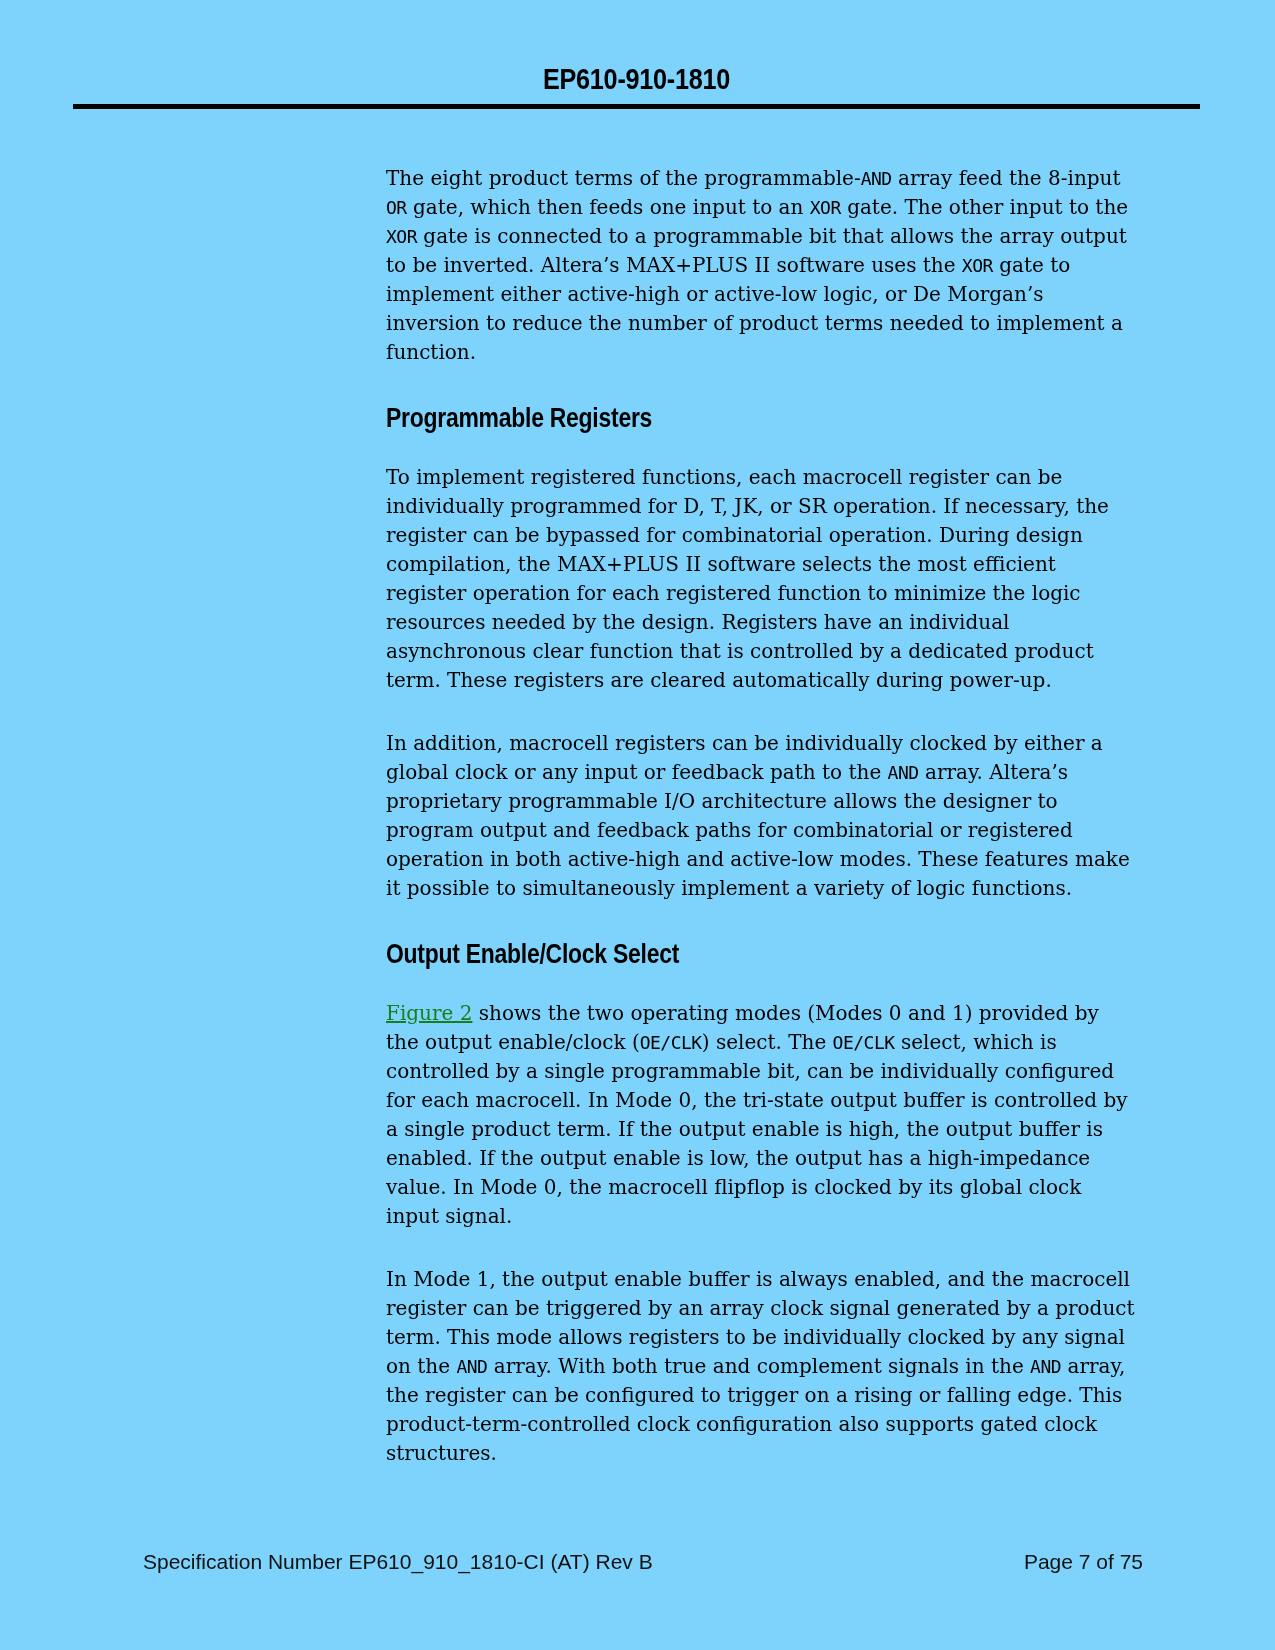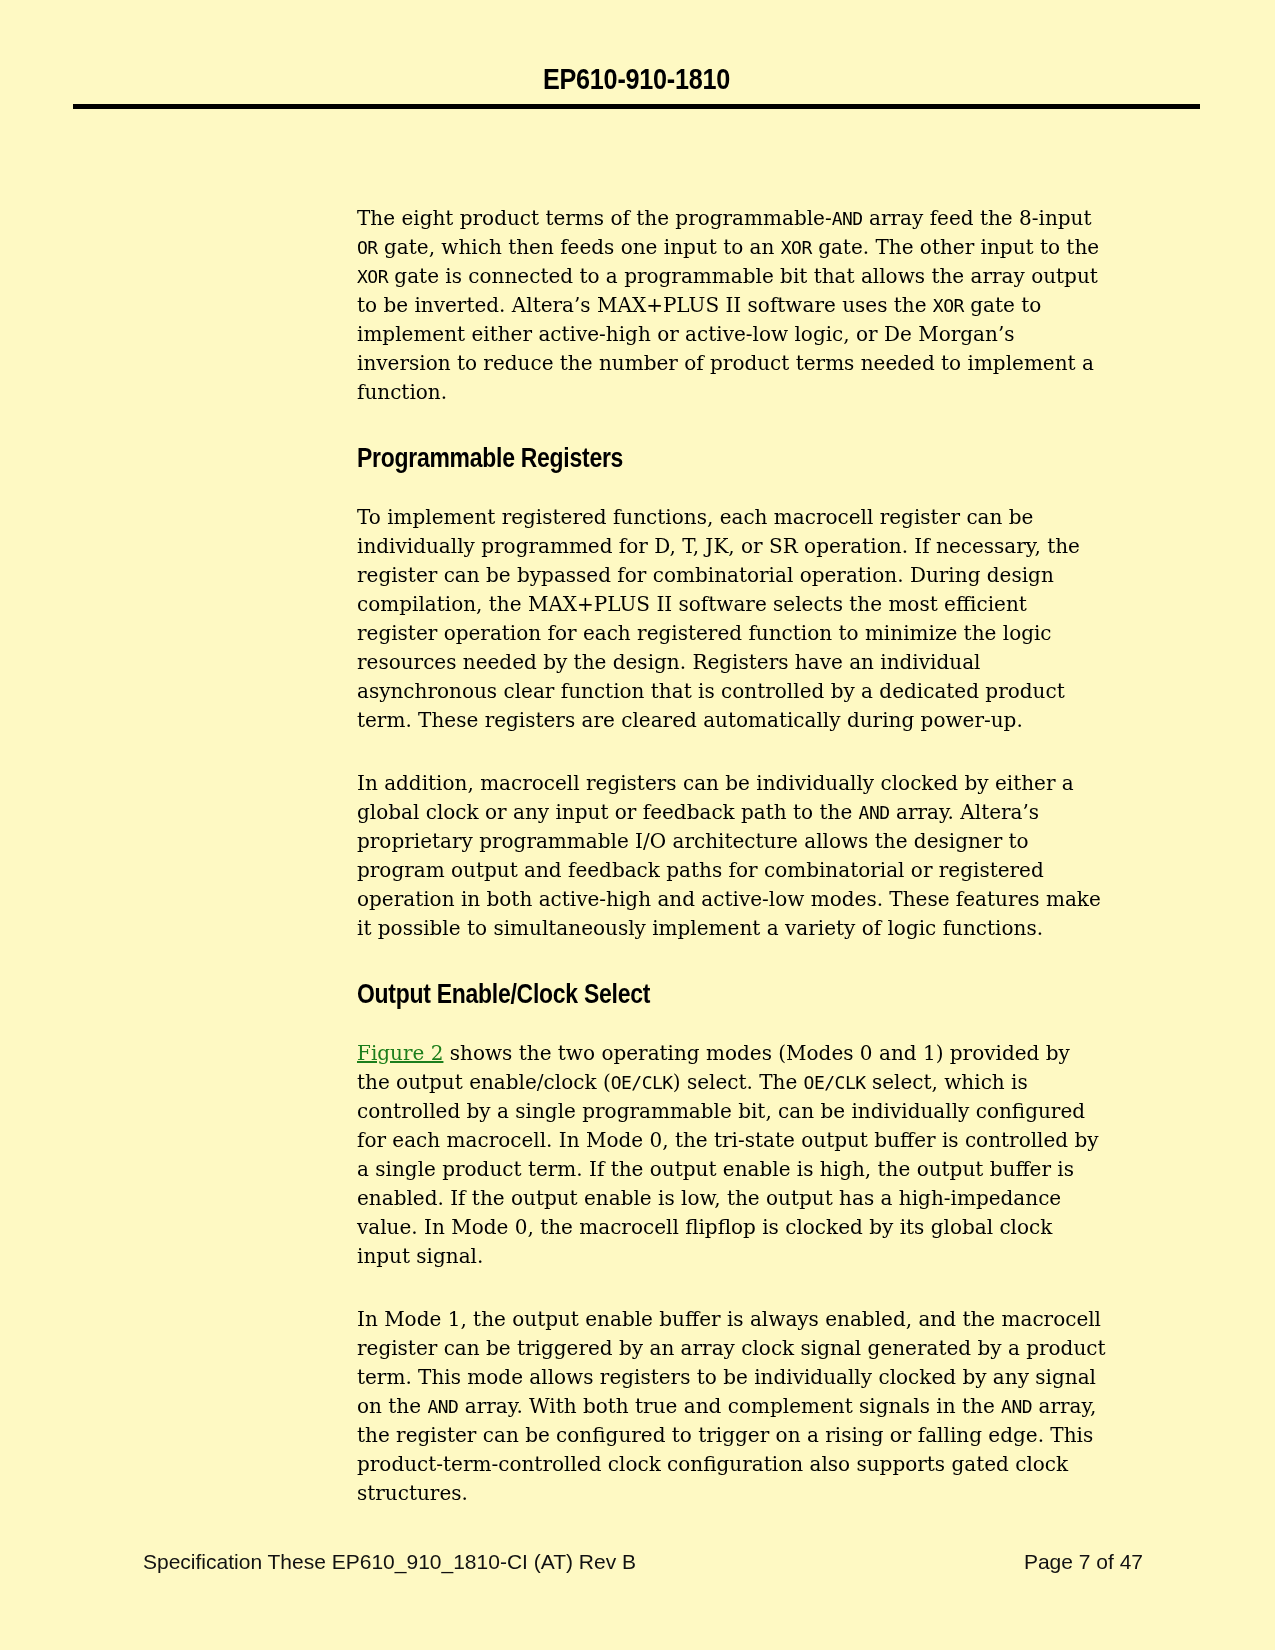--- a/index.html
+++ b/index.html
@@ -6,21 +6,21 @@
   html, body { width:1275px; height:1650px; }
   body {
     background:#ffffff;
     font-family:"DejaVu Serif", serif;
     color:#000000;
     position:relative;
     overflow:hidden;
   }
   .page {
     position:absolute; inset:0;
-    background:#fef9c3;
+    background:#7dd3fc;
   }
   
   .page-header {
     position:absolute;
     left:73px; top:0;
     width:1127px;
   }
   .doc-title {
     position:absolute;
     top:62px; left:0;
@@ -37,25 +37,24 @@
   }
   .header-rule {
     position:absolute;
     top:104px; left:0;
     width:100%; height:5px;
     background:#000000;
   }
   
   .content {
     position:absolute;
-    left:357px; top:164px;
+    left:386px; top:164px;
     width:750px;
     font-size:20px;
     line-height:29px;
-    margin-top:40px;
   }
   p.body-para { margin:0 0 34px 0; }
   .section-heading {
     font-family:"Liberation Sans", sans-serif;
     font-weight:bold;
     font-size:27px;
     line-height:34px;
     letter-spacing:-0.3px;
     transform:scaleX(0.85);
     transform-origin:left center;
@@ -109,17 +108,17 @@
 
     <h2 class="section-heading">Output Enable/Clock Select</h2>
 
     <p class="body-para"><span class="run-link">Figure 2</span><span class="run-text"> shows the two operating modes (Modes 0 and 1) provided by the output enable/clock (</span><span class="run-mono">OE/CLK</span><span class="run-text">) select. The </span><span class="run-mono">OE/CLK</span><span class="run-text"> select, which is controlled by a single programmable bit, can be individually configured for each macrocell. In Mode 0, the tri-state output buffer is controlled by a single product term. If the output enable is high, the output buffer is enabled. If the output enable is low, the output has a high-impedance value. In Mode 0, the macrocell flipflop is clocked by its global clock input signal.</span></p>
 
     <p class="body-para"><span class="run-text">In Mode 1, the output enable buffer is always enabled, and the macrocell register can be triggered by an array clock signal generated by a product term. This mode allows registers to be individually clocked by any signal on the </span><span class="run-mono">AND</span><span class="run-text"> array. With both true and complement signals in the </span><span class="run-mono">AND</span><span class="run-text"> array, the register can be configured to trigger on a rising or falling edge. This product-term-controlled clock configuration also supports gated clock structures.</span></p>
 
   </main>
 
   <footer class="page-footer">
-    <span>Specification These EP610_910_1810-CI (AT) Rev B</span>
-    <span>Page 7 of 47</span>
+    <span>Specification Number EP610_910_1810-CI (AT) Rev B</span>
+    <span>Page 7 of 75</span>
   </footer>
 
 </div>
 
 </body></html>

